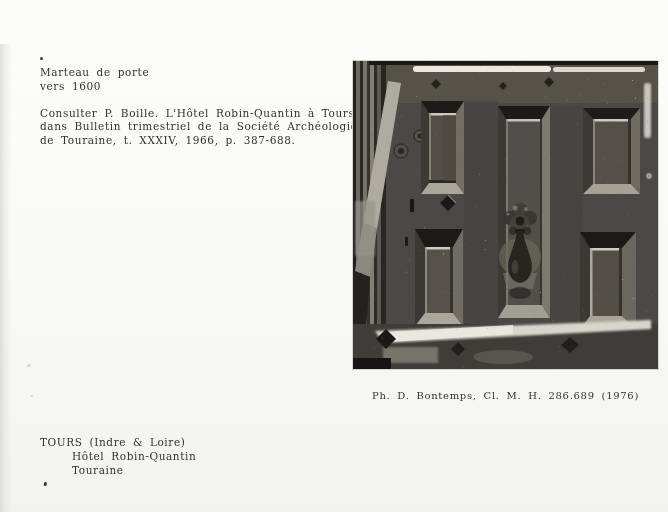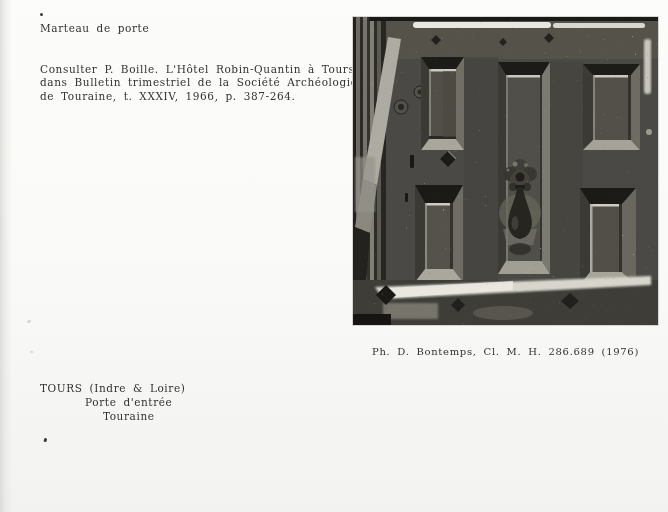--- a/index.html
+++ b/index.html
@@ -4,21 +4,21 @@
 <style>
   html, body { margin: 0; padding: 0; }
   body {
     width: 668px; height: 512px;
     overflow: hidden;
     position: relative;
     background: linear-gradient(180deg, #fcfcfa 0%, #f9f9f7 55%, #f2f2f0 100%);
     font-family: "DejaVu Serif", "Liberation Serif", serif;
     color: #343230;
   }
-  .page { position: absolute; inset: 0; }
+  .page { position: absolute; inset: 0; margin-top: 44px; }
   
   .scan-edge {
     position: absolute; left: 0; top: 0; width: 12px; height: 512px;
     background: linear-gradient(90deg, #c9c8c5 0%, #e3e2df 40%, rgba(240,240,238,0) 100%);
     opacity: .55;
   }
   .typed {
     font-size: 10.5px;
     letter-spacing: 0.6px;
     word-spacing: 3px;
@@ -36,45 +36,46 @@
   .ref-block { position: absolute; left: 40px; top: 63px; }
   .photo {
     position: absolute; left: 353px; top: 17px; width: 305px; height: 308px;
     margin: 0; outline: 1px solid #d6d5d1;
   }
   .photo svg { display: block; }
   .caption {
     position: absolute; left: 372px; top: 346px;
     font-size: 10px; letter-spacing: 0.7px; word-spacing: 3px; white-space: nowrap;
   }
-  .loc-block { position: absolute; left: 40px; top: 381px; text-align: center; }
+  .loc-block { position: absolute; left: 40px; top: 391px; }
   .loc-block div { line-height: 14px; }
   .loc-line { padding-left: 32px; }
   .smudge { position: absolute; background: #b9b8b5; border-radius: 50%; opacity: .5; }
   .smudge-a { left: 27px; top: 320px; width: 4px; height: 3px; transform: rotate(-30deg); }
   .smudge-b { left: 30px; top: 351px; width: 3px; height: 2px; }
 </style>
 </head>
 <body>
 
 <div class="page">
 
   <div class="scan-edge"></div>
   <span class="dot dot-top"></span>
   <span class="smudge smudge-a"></span>
   <span class="smudge smudge-b"></span>
 
   <div class="title-block typed">
     <div>Marteau de porte</div>
+    <div>vers 1600</div>
   </div>
 
   <div class="ref-block typed">
     <div>Consulter P. Boille. L'Hôtel Robin-Quantin à Tours,</div>
     <div>dans Bulletin trimestriel de la Société Archéologique</div>
-    <div>de Touraine, t. XXXIV, 1966, p. 387-264.</div>
+    <div>de Touraine, t. XXXIV, 1966, p. 387-688.</div>
   </div>
 
   <figure class="photo">
     <svg width="305" height="308" viewBox="0 0 305 308">
       <defs>
         <filter id="speckLight" x="-5%" y="-5%" width="110%" height="110%">
           <feTurbulence type="fractalNoise" baseFrequency="0.38" numOctaves="3" seed="11"></feTurbulence>
           <feColorMatrix type="matrix" values="0 0 0 0 0.88  0 0 0 0 0.87  0 0 0 0 0.82  1.5 1.5 1.5 0 -3.1"></feColorMatrix>
         </filter>
         <filter id="speckDark" x="-5%" y="-5%" width="110%" height="110%">
@@ -247,19 +248,19 @@
         <rect x="100" y="92" width="32" height="44" filter="url(#speckLight)" opacity="0.55"></rect>
         <rect x="34" y="236" width="30" height="40" filter="url(#speckLight)" opacity="0.6"></rect>
       </g>
     </svg>
   </figure>
 
   <div class="caption">Ph. D. Bontemps, Cl. M. H. 286.689 (1976)</div>
 
   <div class="loc-block typed">
     <div class="loc-head">TOURS (Indre &amp; Loire)</div>
-    <div class="loc-line">Porte d'entrée</div>
+    <div class="loc-line">Hôtel Robin-Quantin</div>
     <div class="loc-line">Touraine</div>
   </div>
 
   <span class="dot dot-loc"></span>
 
 </div>
 
 </body></html>

